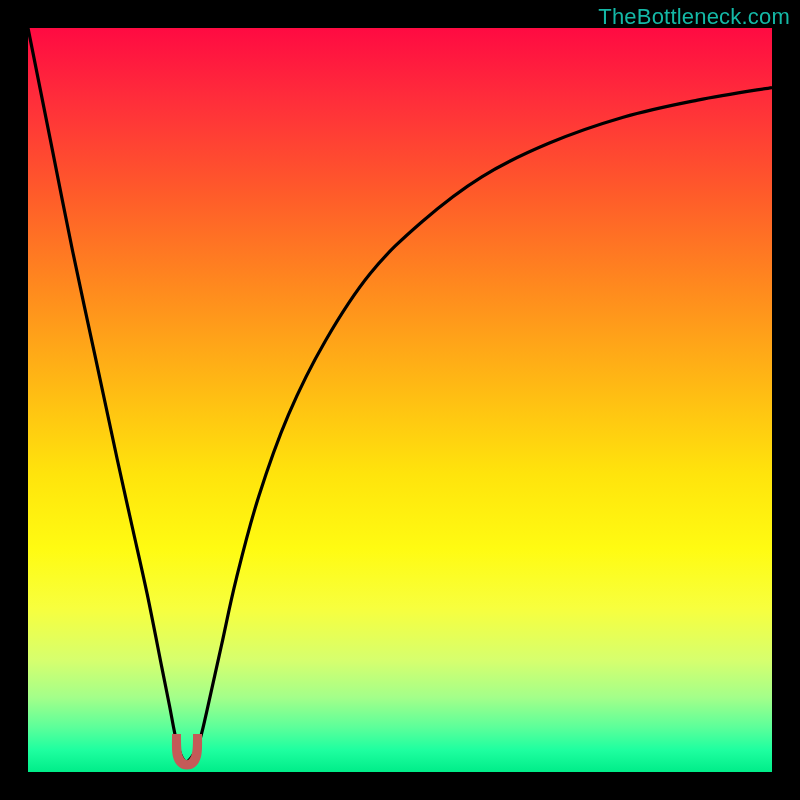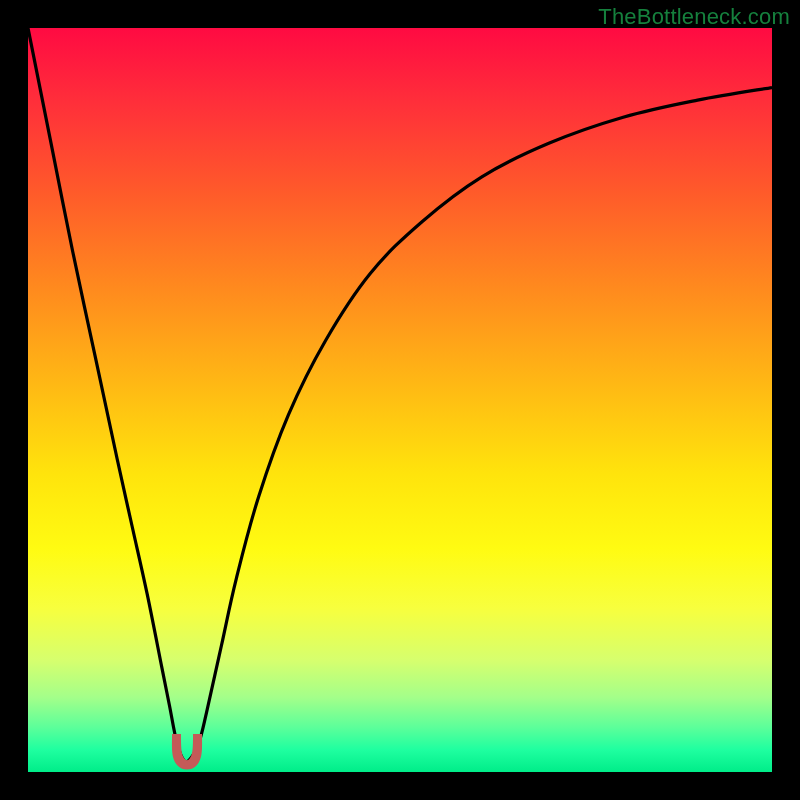--- a/index.html
+++ b/index.html
@@ -43,21 +43,21 @@
       #a3ff8a 90%,
       #5cff9a 94%,
       #1fffa0 97%,
       #00ed89 100%
     );
   }
   .watermark {
     position: absolute;
     top: 4px;
     right: 10px;
-    color: #15803d;
+    color: #14b8a6;
     font-size: 22px;
     letter-spacing: 0.2px;
     font-weight: 400;
     user-select: none;
   }
   svg.curve {
     position: absolute;
     inset: 0;
     width: 100%;
     height: 100%;

